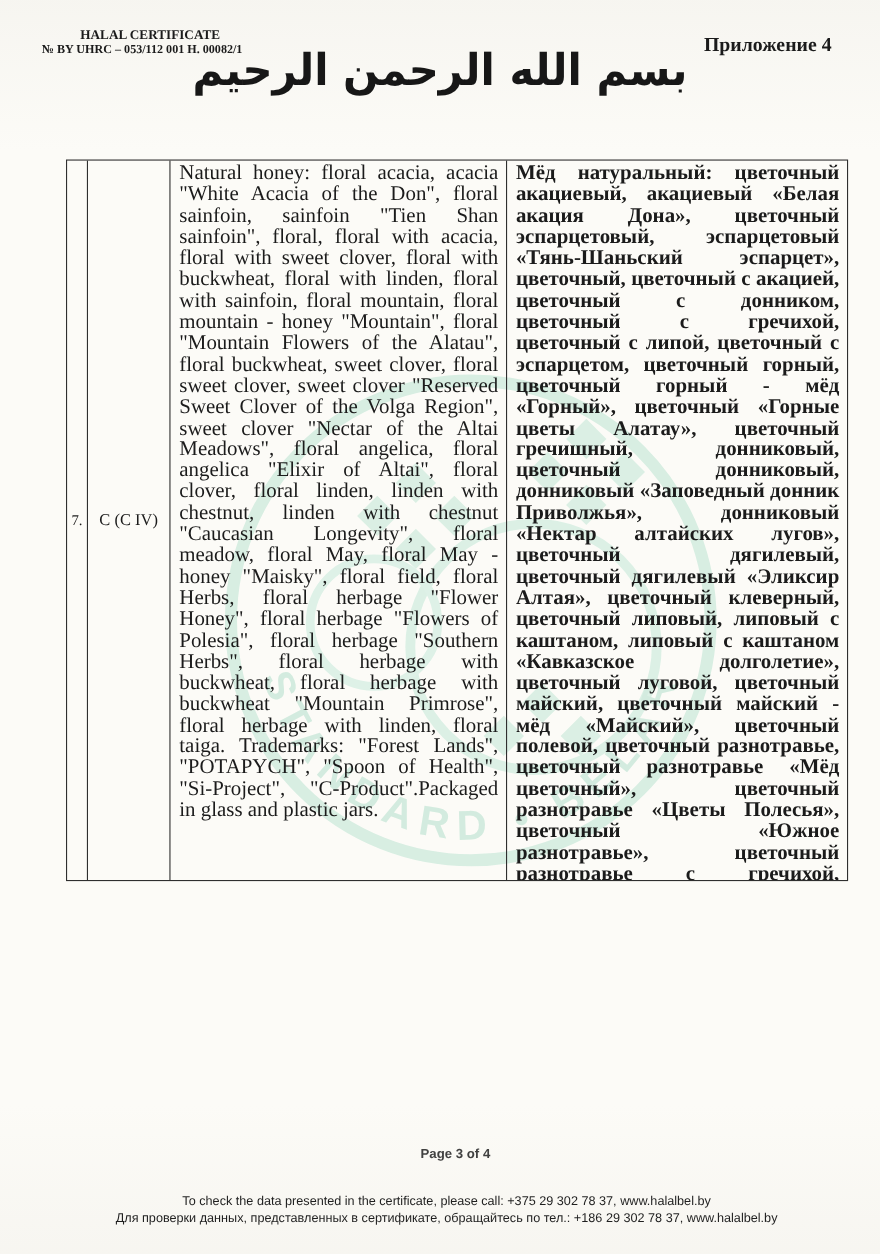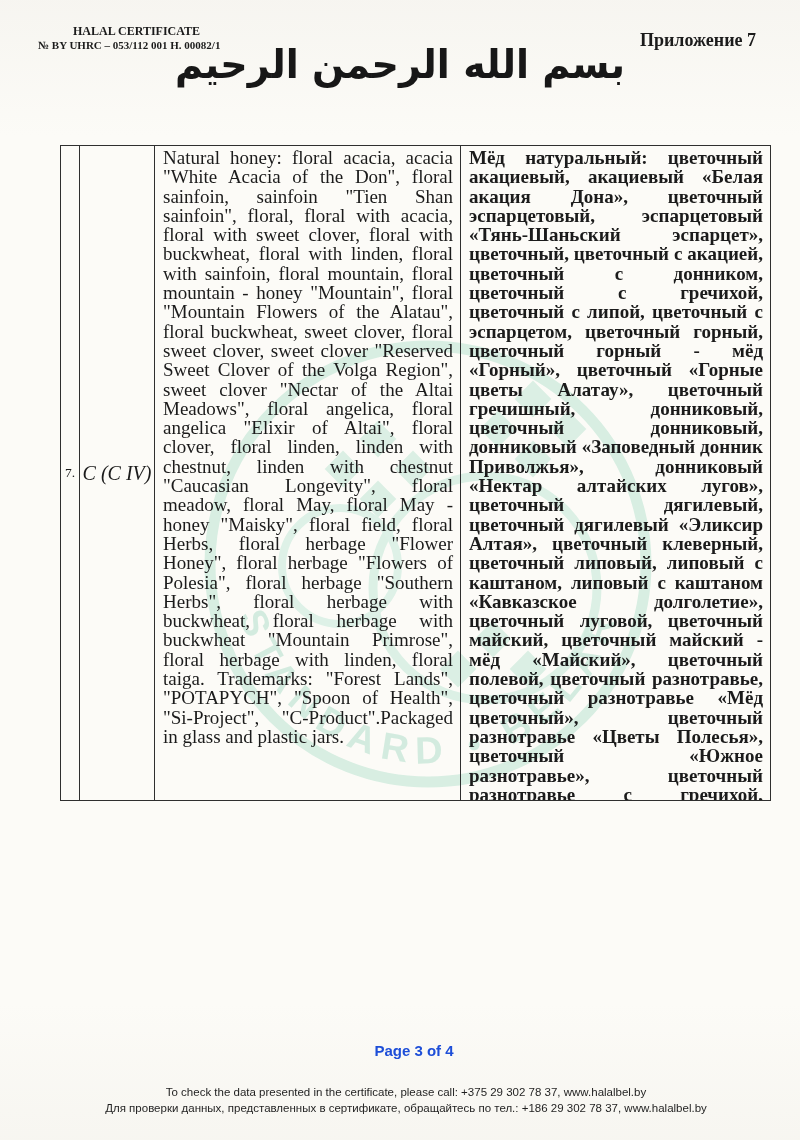--- a/index.html
+++ b/index.html
@@ -32,29 +32,29 @@
   .watermark{position:absolute;left:190px;top:326px;z-index:0;opacity:.85;}
 
   .doc-table{
     position:absolute;left:60px;top:145px;width:711px;height:656px;z-index:1;
     display:grid;grid-template-columns:19px 75px 306px 1fr;
     border:1.5px solid #2f2f2f;box-sizing:border-box;background:transparent;
   }
   .cell{border-right:1.4px solid #2f2f2f;box-sizing:border-box;overflow:hidden;}
   .cell:last-child{border-right:none;font-weight:bold;}
   .cell-num{display:flex;align-items:center;justify-content:center;font-size:13.5px;}
-  .cell-cat{display:flex;align-items:center;justify-content:center;font-size:20px;white-space:nowrap;font-style:italic;}
+  .cell-cat{display:flex;align-items:center;justify-content:center;font-size:15px;white-space:nowrap;}
   .cell-text{
     font-size:19px;line-height:19.3px;text-align:justify;
     padding:2px 7px 0 8px;
   }
 
   .page-label{
     position:absolute;left:0;right:0;top:1042px;text-align:center;z-index:2;
-    font-family:"Liberation Sans", sans-serif;font-weight:bold;font-size:15px;color:#1d4ed8;padding-left:28px;
+    font-family:"Liberation Sans", sans-serif;font-weight:bold;font-size:12px;color:#404040;padding-left:28px;
   }
   .footer{
     position:absolute;left:0;right:0;top:1084px;text-align:center;z-index:2;
     font-family:"Liberation Sans", sans-serif;font-size:11.5px;color:#1f1f1f;line-height:16px;margin-left:12px;
   }
 </style>
 </head>
 <body>
 
 <svg class="watermark" width="476" height="476" viewBox="0 0 476 476" aria-hidden="true">
@@ -80,21 +80,21 @@
   <text font-family="Liberation Sans, sans-serif" font-weight="bold" font-size="38" letter-spacing="9" fill="#cde9db">
     <textPath href="#wm-arc" startOffset="2">STANDARD • BELARUS •</textPath>
   </text>
 </svg>
 
 <div class="header-left">
   <div class="cert-title">HALAL CERTIFICATE</div>
   <div class="cert-number">№ BY UHRC – 053/112 001 H. 00082/1</div>
 </div>
 
-<div class="header-right">Приложение 7</div>
+<div class="header-right">Приложение 4</div>
 
 <div class="bismillah" dir="rtl">بسم الله الرحمن الرحيم</div>
 
 <div class="doc-table">
   <div class="cell cell-num">7.</div>
   <div class="cell cell-cat">C (C IV)</div>
   <div class="cell cell-text">Natural honey: floral acacia, acacia "White Acacia of the Don", floral sainfoin, sainfoin "Tien Shan sainfoin", floral, floral with acacia, floral with sweet clover, floral with buckwheat, floral with linden, floral with sainfoin, floral mountain, floral mountain - honey "Mountain", floral "Mountain Flowers of the Alatau", floral buckwheat, sweet clover, floral sweet clover, sweet clover "Reserved Sweet Clover of the Volga Region", sweet clover "Nectar of the Altai Meadows", floral angelica, floral angelica "Elixir of Altai", floral clover, floral linden, linden with chestnut, linden with chestnut "Caucasian Longevity", floral meadow, floral May, floral May - honey "Maisky", floral field, floral Herbs, floral herbage "Flower Honey", floral herbage "Flowers of Polesia", floral herbage "Southern Herbs", floral herbage with buckwheat, floral herbage with buckwheat "Mountain Primrose", floral herbage with linden, floral taiga. Trademarks: "Forest Lands", "POTAPYCH", "Spoon of Health", "Si-Project", "C-Product".Packaged in glass and plastic jars.</div>
   <div class="cell cell-text">Мёд натуральный: цветочный акациевый, акациевый «Белая акация Дона», цветочный эспарцетовый, эспарцетовый «Тянь-Шаньский эспарцет», цветочный, цветочный с акацией, цветочный с донником, цветочный с гречихой, цветочный с липой, цветочный с эспарцетом, цветочный горный, цветочный горный - мёд «Горный», цветочный «Горные цветы Алатау», цветочный гречишный, донниковый, цветочный донниковый, донниковый «Заповедный донник Приволжья», донниковый «Нектар алтайских лугов», цветочный дягилевый, цветочный дягилевый «Эликсир Алтая», цветочный клеверный, цветочный липовый, липовый с каштаном, липовый с каштаном «Кавказское долголетие», цветочный луговой, цветочный майский, цветочный майский - мёд «Майский», цветочный полевой, цветочный разнотравье, цветочный разнотравье «Мёд цветочный», цветочный разнотравье «Цветы Полесья», цветочный «Южное разнотравье», цветочный разнотравье с гречихой, цветочный разнотравье с гречихой «Горный первоцвет», цветочный разнотравье с липой, цветочный таежный. Торговые марки «Лесные угодья», «ПОТАПЫЧ», «Ложка здоровья», «Си-Проджект», «C-Product». Фасованный в стеклянные и пластиковые банки.</div>
 </div>
 

